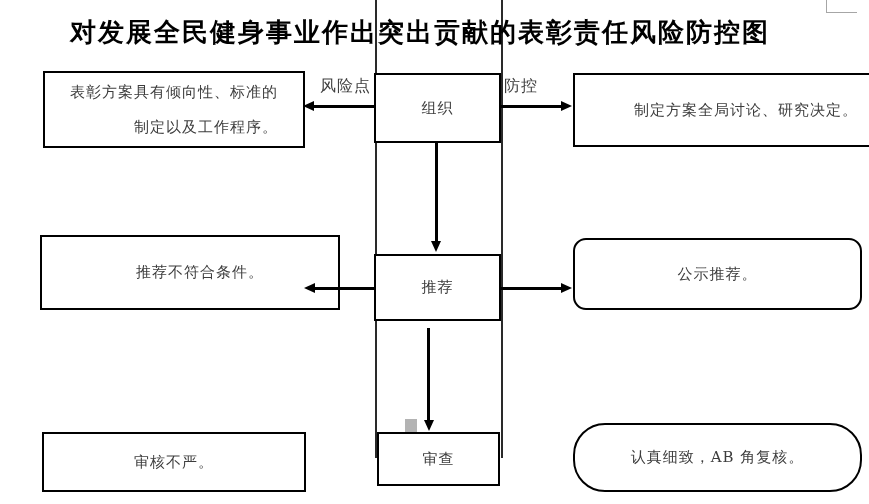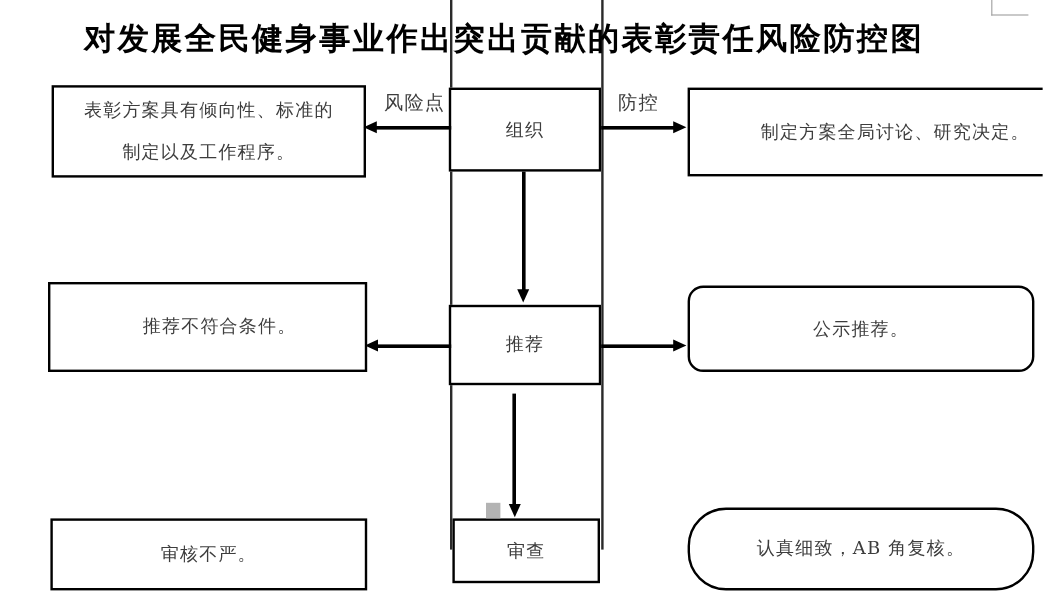--- a/index.html
+++ b/index.html
@@ -28,21 +28,21 @@
   .vcol.left  { left:375px; }
   .vcol.right { left:501px; }
   .box {
     position:absolute;
     box-sizing:border-box;
     border:2px solid #000;
     background:#fff;
     display:flex;
     align-items:center;
     justify-content:center;
-    text-align:center;
+    text-align:right;
     font-size:15px;
     color:#3d3d3d;
     letter-spacing:1px;
     white-space:pre-line;
     line-height:35px;
   }
   .mini-label {
     position:absolute;
     font-size:16px;
     color:#3d3d3d;
@@ -86,28 +86,28 @@
 <body>
 
 <div class="canvas">
 
   <div class="vcol left"></div>
   <div class="vcol right"></div>
 
   <div class="page-title">对发展全民健身事业作出突出贡献的表彰责任风险防控图</div>
 
   <div class="mini-label" style="left:320px; top:76px;">风险点</div>
-  <div class="mini-label" style="left:515px; top:76px;">防控</div>
+  <div class="mini-label" style="left:504px; top:76px;">防控</div>
 
   <div class="box" style="left:43px;  top:71px; width:262px; height:77px;">表彰方案具有倾向性、标准的
 制定以及工作程序。</div>
   <div class="box" style="left:374px; top:73px; width:127px; height:70px;">组织</div>
   <div class="box" style="left:573px; top:73px; width:346px; height:74px;">制定方案全局讨论、研究决定。</div>
 
-  <div class="box" style="left:40px;  top:235px; width:266px; height:75px;padding-left:20px;">推荐不符合条件。</div>
+  <div class="box" style="left:40px;  top:235px; width:300px; height:75px;padding-left:20px;">推荐不符合条件。</div>
   <div class="box" style="left:374px; top:254px; width:127px; height:67px;">推荐</div>
   <div class="box" style="left:573px; top:238px; width:289px; height:72px;border-radius:13px;">公示推荐。</div>
 
   <div class="box" style="left:42px;  top:432px; width:264px; height:60px;">审核不严。</div>
   <div class="box" style="left:377px; top:432px; width:123px; height:54px;">审查</div>
   <div class="box" style="left:573px; top:423px; width:289px; height:69px;border-radius:32px;">认真细致，AB 角复核。</div>
 
   <div class="hshaft" style="left:312px; top:105px; width:64px;"></div>
   <div class="head-left" style="left:303px; top:101px;"></div>
 

